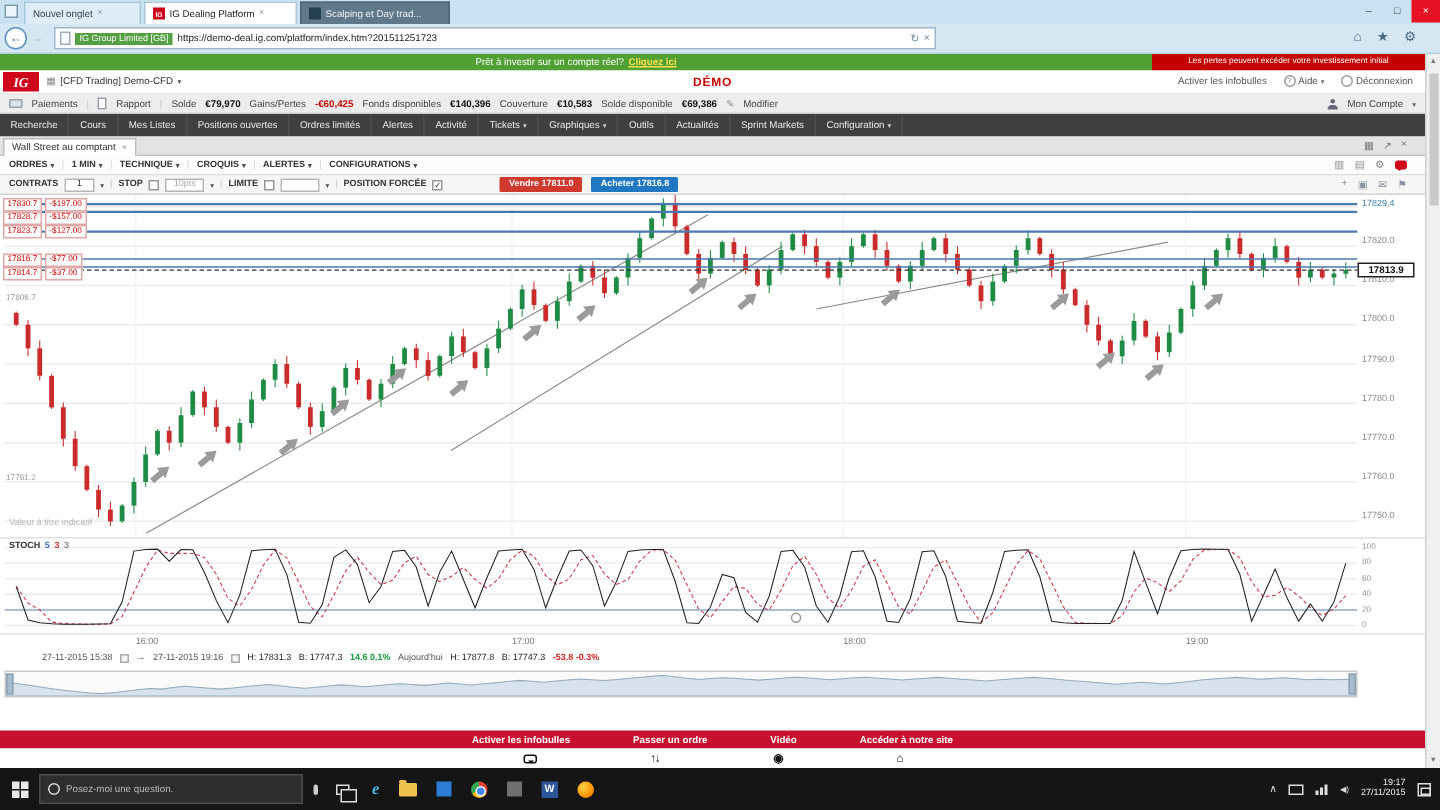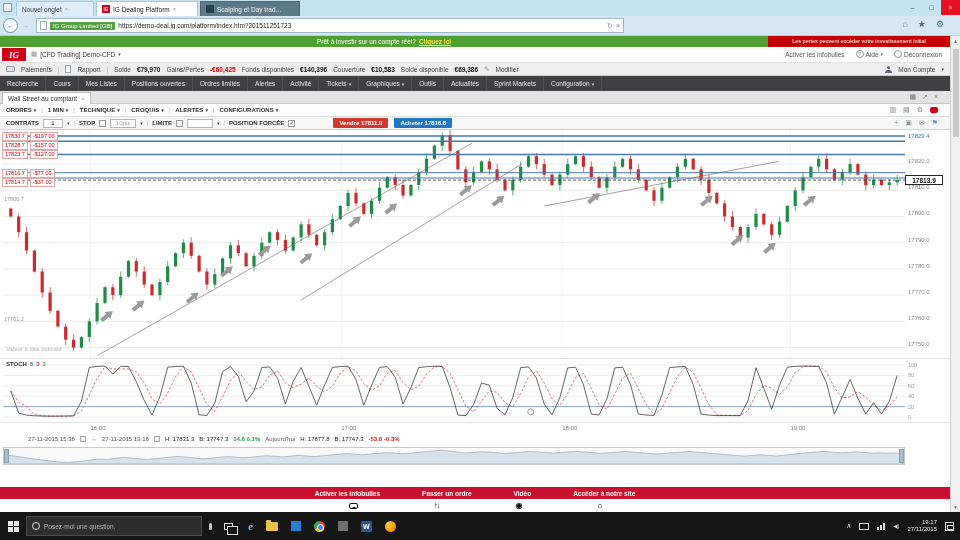--- a/index.html
+++ b/index.html
@@ -232,20 +232,21 @@
     <div id="promorisk">Les pertes peuvent excéder votre investissement initial</div>
   </div>
 
   <div id="pfheader">
     <div id="iglogo">IG</div>
     <div id="accsel">
       <span class="glyph">▦</span>
       <span>[CFD Trading] Demo-CFD</span>
       <span class="caret">▾</span>
     </div>
+    <div id="demotxt">DÉMO</div>
     <div id="hdrright">
       <span>Activer les infobulles</span>
       <span style="display:flex;align-items:center;gap:2px">
         <span class="qico">?</span>
         <span>Aide</span>
         <span class="caret">▾</span>
       </span>
       <span style="display:flex;align-items:center;gap:2px">
         <span class="qico"></span>
         <span>Déconnexion</span>

